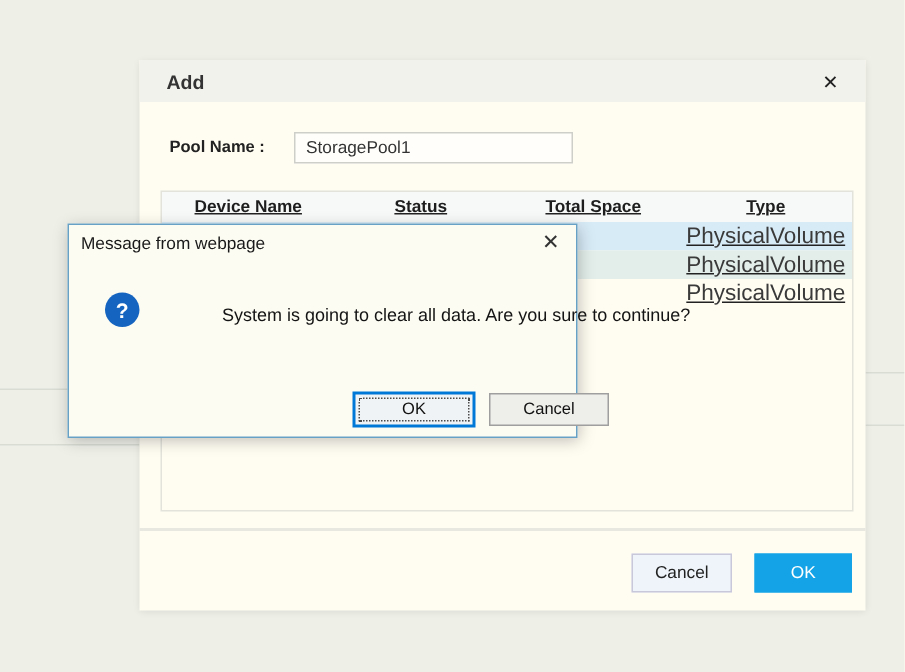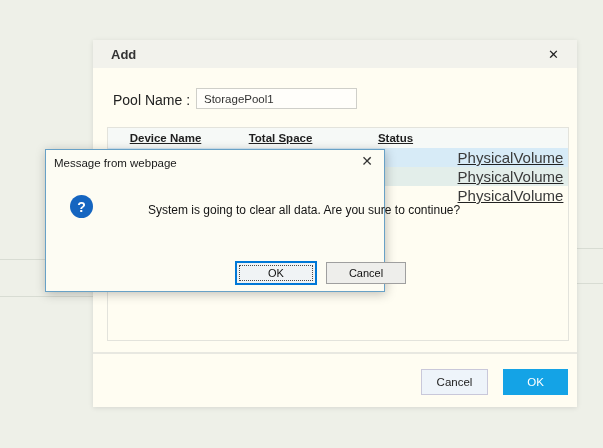--- a/index.html
+++ b/index.html
@@ -30,25 +30,25 @@
     display: flex; align-items: center;
     padding: 0 18px;
   }
   .add-title { font-size: 13px; font-weight: bold; color: #333; }
   .add-close {
     margin-left: auto; font-size: 13px; font-weight: bold; color: #222;
     cursor: pointer; line-height: 1;
   }
   .pool-label {
     position: absolute; left: 20px; top: 52px;
-    font-size: 14px; font-weight: normal; color: #222;
+    font-size: 11px; font-weight: bold; color: #222;
   }
   .pool-input {
     position: absolute; left: 103px; top: 48px;
-    width: 161px; height: 21px;
+    width: 186px; height: 21px;
     border: 1px solid #cfcfc9; background: #fffefa;
     font-family: inherit; font-size: 11.5px; color: #333;
     padding: 0 7px; outline: none;
   }
   .pool-table {
     position: absolute; left: 14px; top: 87px;
     width: 462px; height: 214px;
     border: 1px solid #e3e3dc;
     background: #fffdf2;
   }
@@ -136,22 +136,23 @@
     <span class="add-title">Add</span>
     <span class="add-close">✕</span>
   </div>
 
   <label class="pool-label">Pool Name :</label>
   <input class="pool-input" type="text" value="StoragePool1" style="">
 
   <div class="pool-table">
     <div class="t-row t-head">
       <div class="t-cell">Device Name</div>
+      <div class="t-cell">Status</div>
       <div class="t-cell">Total Space</div>
-      <div class="t-cell">Status</div>
+      <div class="t-cell">Type</div>
     </div>
     <div class="t-row t-body-row row-0">
       <div class="t-cell"></div>
       <div class="t-cell"></div>
       <div class="t-cell"></div>
       <div class="t-cell">PhysicalVolume</div>
     </div>
     <div class="t-row t-body-row row-1">
       <div class="t-cell"></div>
       <div class="t-cell"></div>

